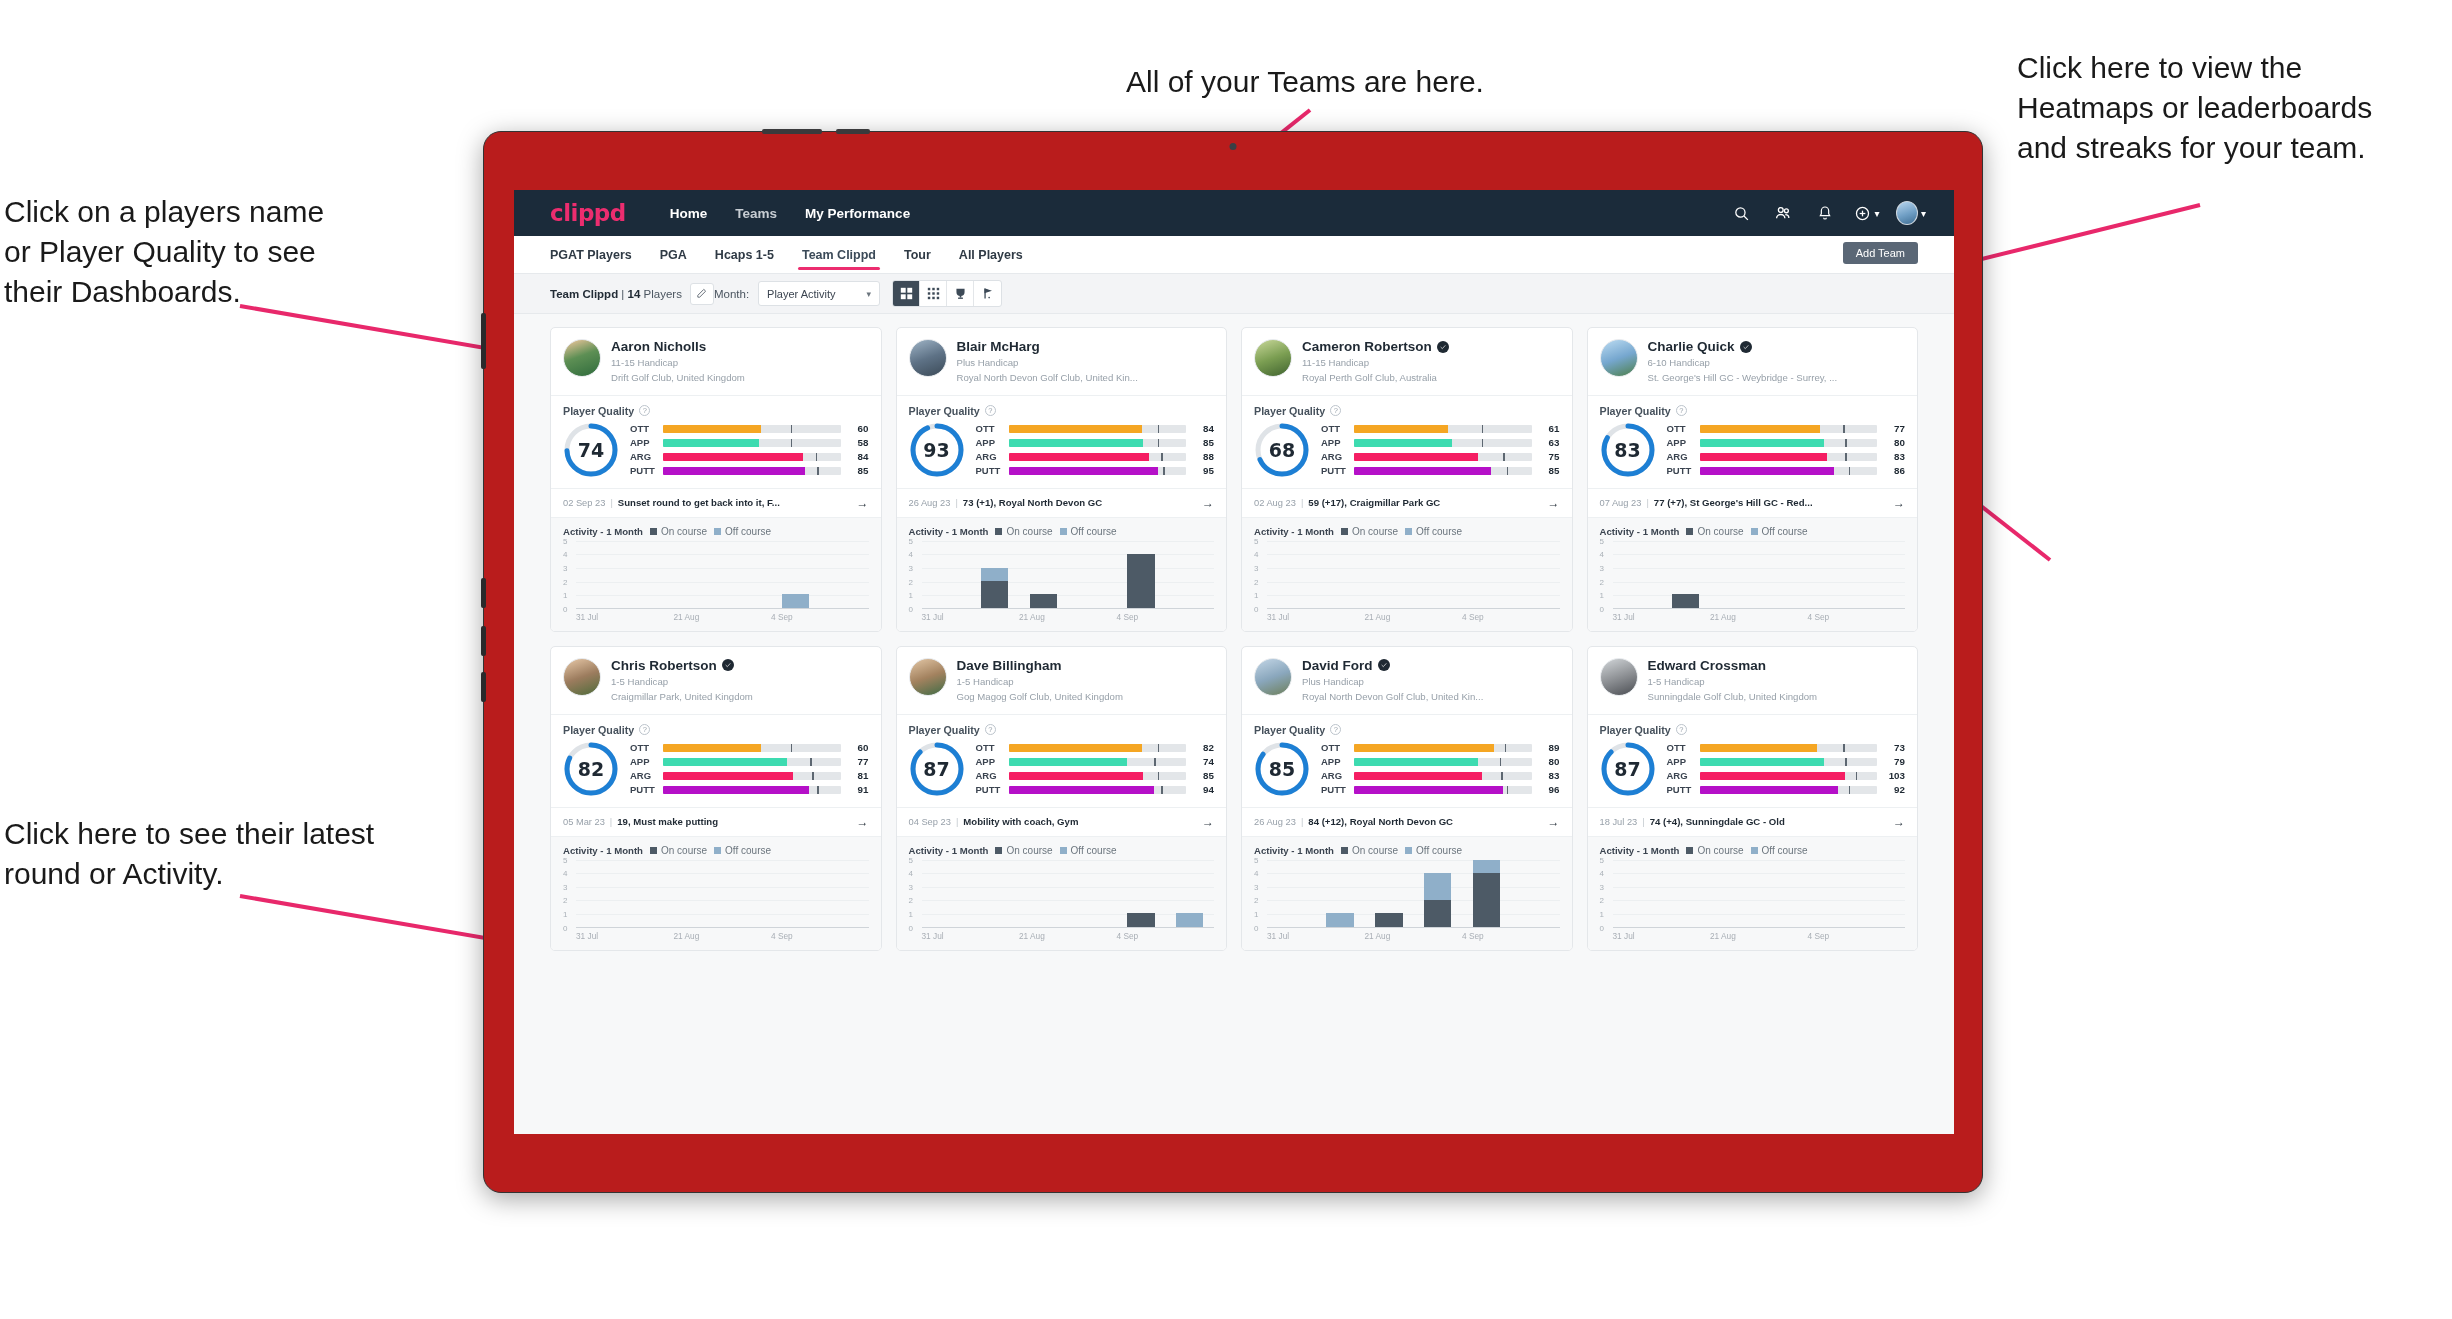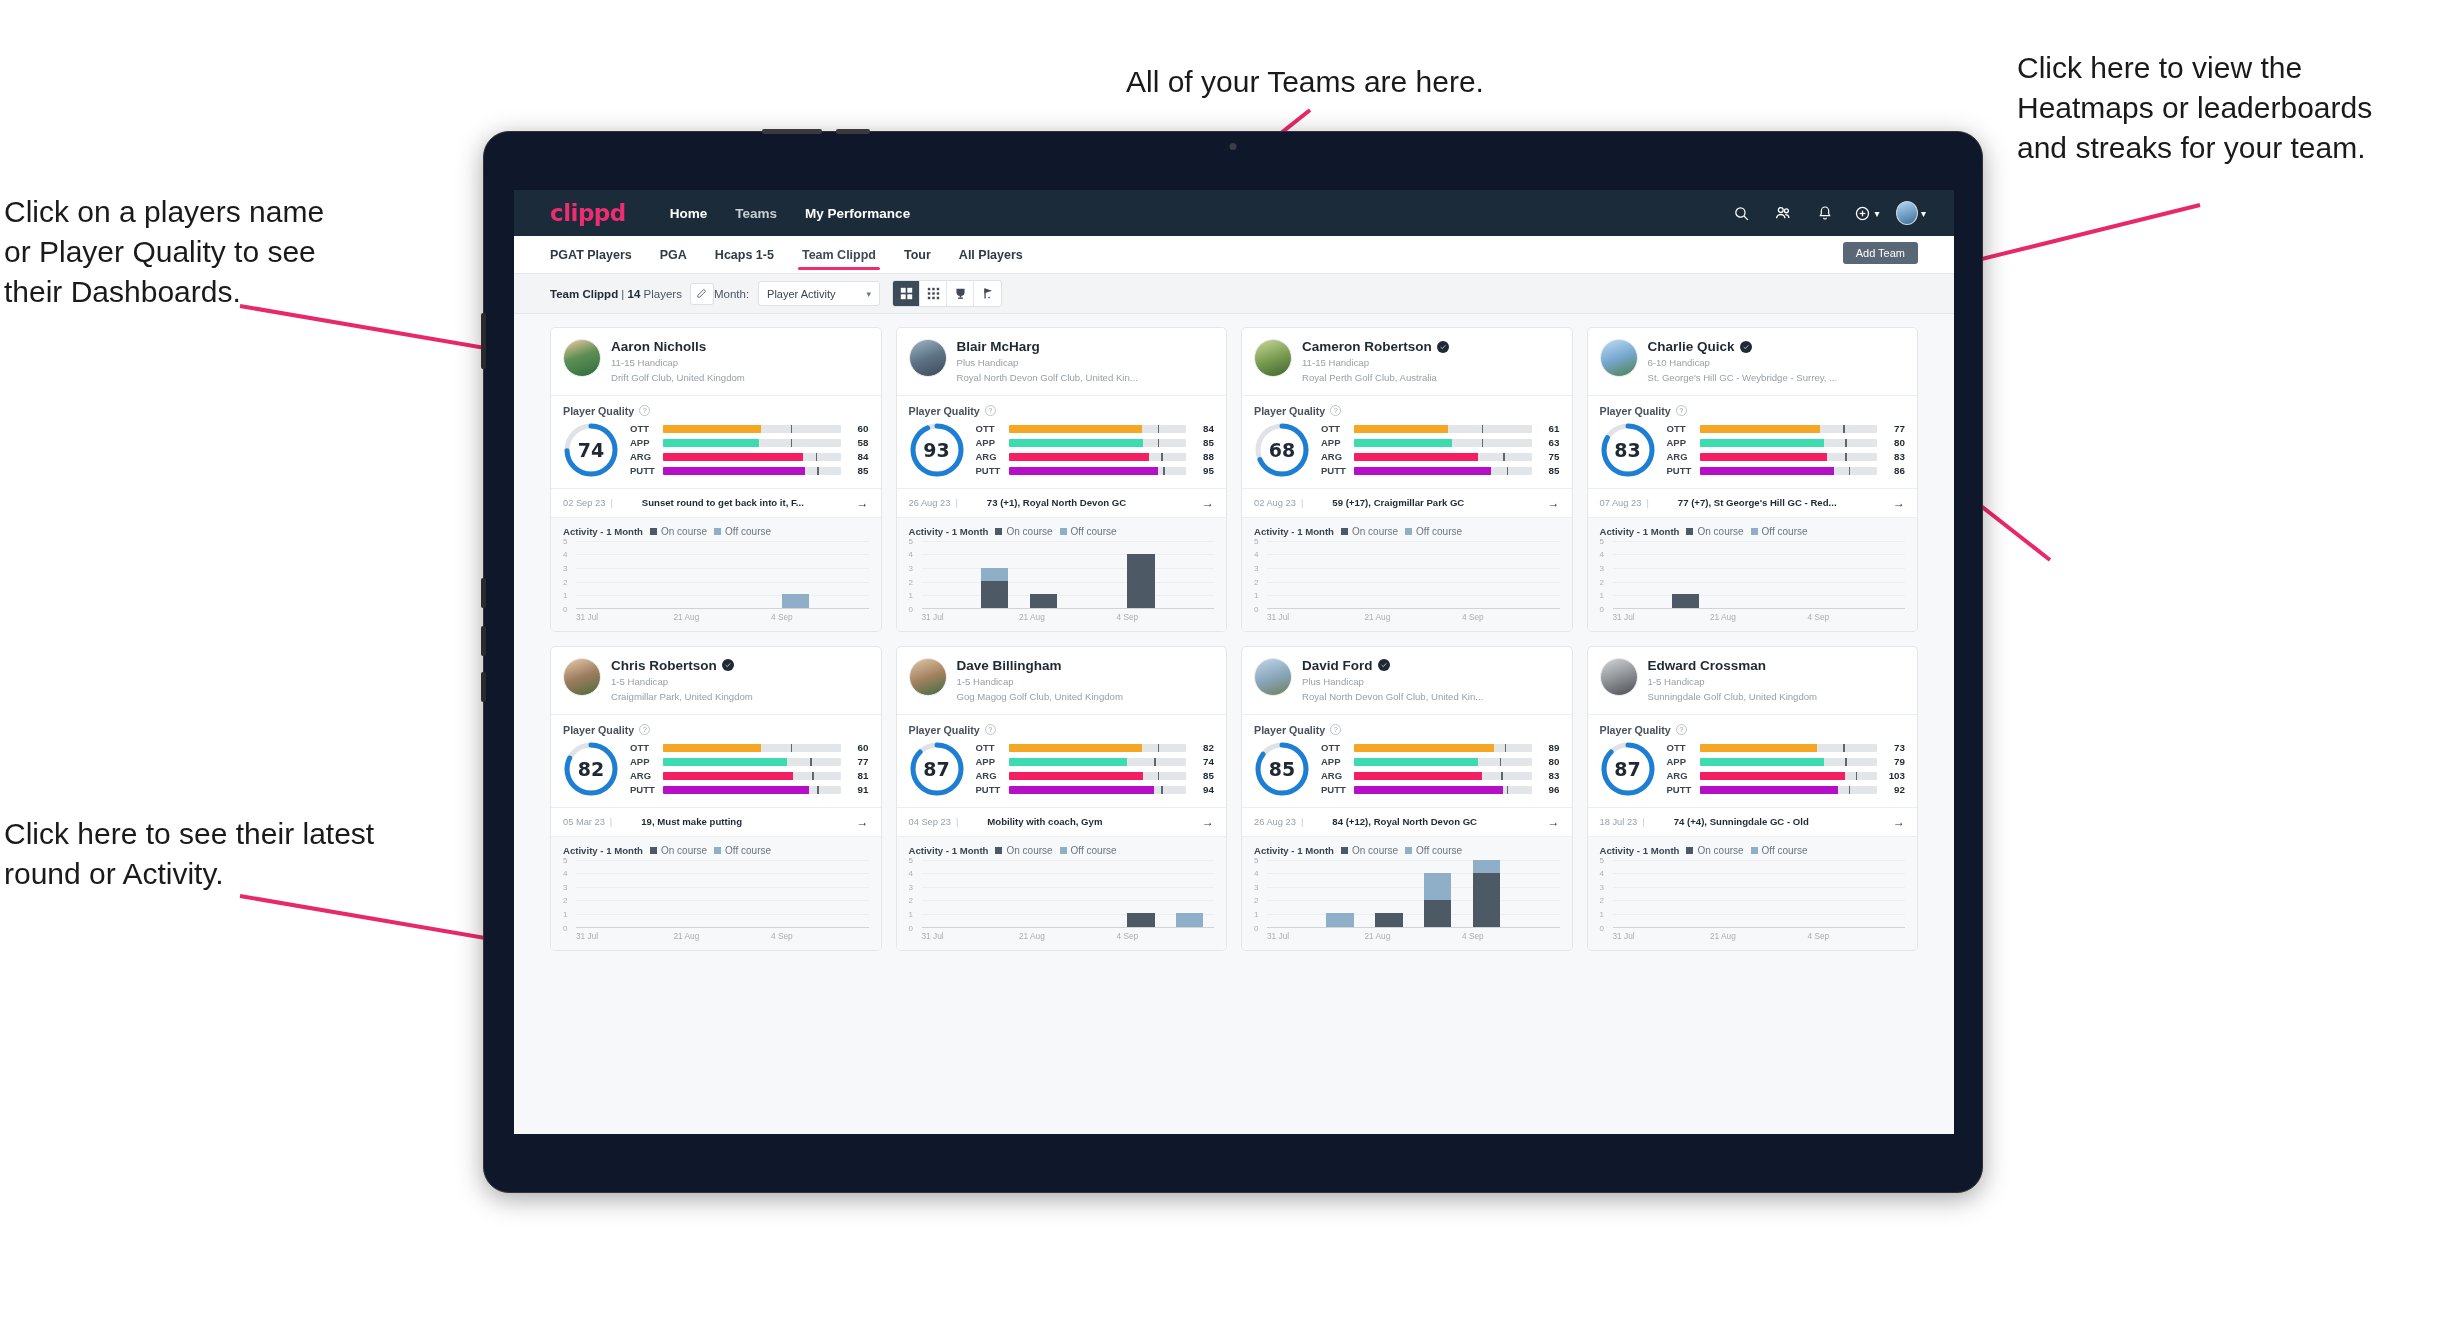--- a/index.html
+++ b/index.html
@@ -19,22 +19,22 @@
     line-height: 1.33;
     font-family: "Liberation Sans", sans-serif;
     white-space: pre-line;
   }
   .arrow { position: absolute; overflow: visible; }
 
   
   #tablet {
     position: absolute; left: 483px; top: 131px;
     width: 1500px; height: 1062px;
-    background: #0f172a;
-    border-radius: 26px;
+    background: #b91c1c;
+    border-radius: 18px;
     box-shadow: 0 6px 26px rgba(0,0,0,.35);
     border: 1px solid #333;
   }
   #tablet::before { 
     content: ""; position: absolute; left: 50%; top: 11px;
     transform: translateX(-50%);
     width: 7px; height: 7px; border-radius: 50%;
     background: #3a3f45;
   }
   .btn-side {
@@ -207,21 +207,21 @@
   .mval { font-size: 9.8px; font-weight: 700; color: #1f2933; width: 22px; text-align: right; }
 
   .round-row {
     border-top: 1px solid #edf0f2; padding: 7px 12px;
     display: flex; align-items: center; gap: 5px; cursor: pointer;
   }
   .round-date { font-size: 9.3px; color: #98a1aa; white-space: nowrap; }
   .round-sep { font-size: 9.3px; color: #c3c9ce; }
   .round-txt {
     font-size: 9.6px; font-weight: 700; color: #1f2933;
-    white-space: nowrap; overflow: hidden; text-overflow: ellipsis; flex: 1; margin-left: 24px;
+    white-space: nowrap; overflow: hidden; text-overflow: ellipsis; flex: 1;
   }
   .round-arrow { font-size: 12px; color: #2a343e; }
 
   .act-sec { background: #f7f8f9; border-top: 1px solid #edf0f2; padding: 8px 12px 9px 12px; }
   .act-head { display: flex; align-items: center; gap: 7px; margin-bottom: 4px; }
   .act-title { font-size: 9.6px; font-weight: 700; color: #3b4450; }
   .leg { display: flex; align-items: center; gap: 4px; }
   .legsw { width: 7px; height: 7px; }
   .legtx { font-size: 10px; color: #6b757e; }
   .chart { position: relative; height: 68px; margin-left: 13px; }

